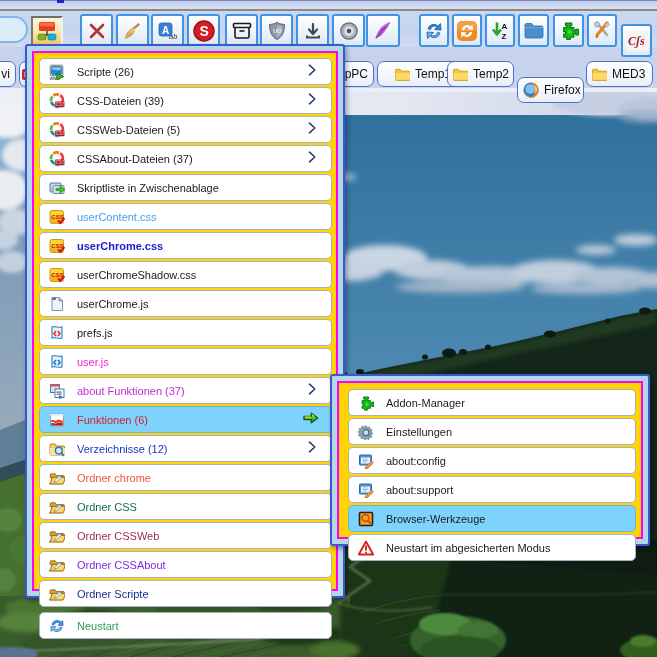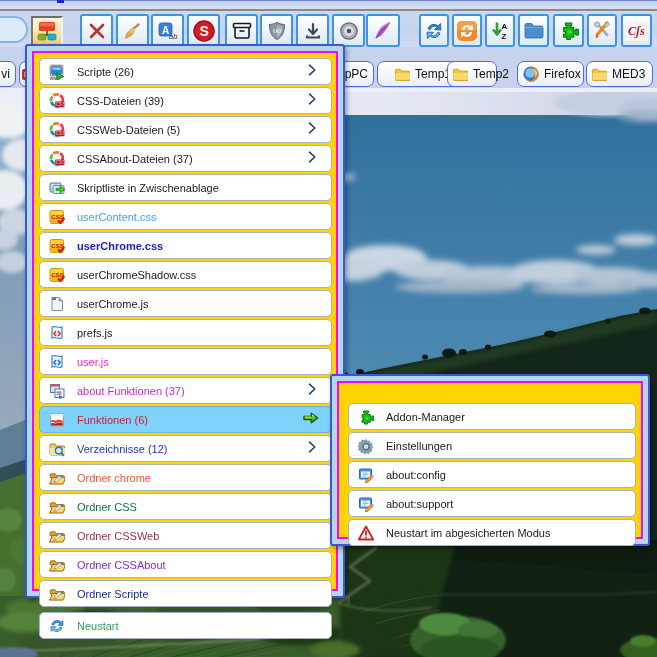--- a/index.html
+++ b/index.html
@@ -28,21 +28,21 @@
   font-size:12px; color:#111; padding:0 5px; white-space:nowrap; }
 .tab .fi { margin-right:5px; }
 
 
 #photo { position:absolute; left:0; top:88px; }
 
 
 .menu { position:absolute; background:#ffd400; border:2px solid #3b57d8; border-radius:3px;
   box-shadow: inset 0 0 0 5px #b2d8e6, inset 0 0 0 7px #ff00ff, 2px 3px 5px rgba(0,0,30,.35); }
 #m1 { left:25px; top:44px; width:320px; height:554px; padding:12px 0 0 12px; }
-#m2 { left:330px; top:374px; width:320px; height:172px; padding:27px 0 0 16px; }
+#m2 { left:330px; top:374px; width:320px; height:172px; padding:13px 0 0 16px; }
 .it { position:relative; width:293px; height:27px; margin-bottom:2px; border:1px solid #a8b2bd;
   border-radius:5px; background:#fff; display:flex; align-items:center; padding-left:9px;
   font-size:11px; color:#1a1a1a; white-space:nowrap; }
 #m2 .it { width:288px; }
 .it .ic { width:16px; height:16px; margin-right:12px; flex:0 0 16px; }
 .it.hl { background:#7dd3fc; border-color:#6fb0dd; }
 .sep { height:3px; }
 .arr { position:absolute; right:14px; top:5px; }
 .garr { position:absolute; right:12px; top:4px; }
 svg { display:block; }
@@ -206,27 +206,27 @@
 <div class="tab" style="left:19px;width:40px;padding:0 2px;">
       <span style="display:inline-block;width:10px;height:11px;background:#d42420;color:#fff;font-size:8px;font-weight:bold;text-align:center;line-height:11px;border-radius:2px">B</span>
     </div>
 <div class="tab" style="left:305px;width:69px;justify-content:flex-end;">pPC</div>
 <div class="tab" style="left:377px;width:88px;padding-left:17px;"><span class="fi">
         <svg width="15" height="13" viewBox="0 0 16 13">
           <path d="M.5,2 a1,1 0 0 1 1,-1 h4 l2,2 h7.5 a1,1 0 0 1 1,1 v8 a1,1 0 0 1 -1,1 h-13.5 a1,1 0 0 1 -1,-1 Z" fill="#f6c62e" stroke="#caa01e" stroke-width="1"></path>
           <path d="M.5,5 h15.5 v6 a1,1 0 0 1 -1,1 h-13.5 a1,1 0 0 1 -1,-1 Z" fill="#fbd96a"></path>
         </svg>
       </span>Temp1</div>
-<div class="tab" style="left:447px;width:50px;"><span class="fi">
+<div class="tab" style="left:447px;width:67px;"><span class="fi">
         <svg width="15" height="13" viewBox="0 0 16 13">
           <path d="M.5,2 a1,1 0 0 1 1,-1 h4 l2,2 h7.5 a1,1 0 0 1 1,1 v8 a1,1 0 0 1 -1,1 h-13.5 a1,1 0 0 1 -1,-1 Z" fill="#f6c62e" stroke="#caa01e" stroke-width="1"></path>
           <path d="M.5,5 h15.5 v6 a1,1 0 0 1 -1,1 h-13.5 a1,1 0 0 1 -1,-1 Z" fill="#fbd96a"></path>
         </svg>
       </span>Temp2</div>
-<div class="tab" style="left:517px;width:67px;"><span class="fi">
+<div class="tab" style="left:517px;width:67px;margin-top:16px;"><span class="fi">
         <svg width="16" height="16" viewBox="0 0 16 16">
           <circle cx="8" cy="8" r="7.6" fill="#3a79c4"></circle>
           <circle cx="7.2" cy="7" r="4.8" fill="#7fc3ea"></circle>
           <path d="M8,.4 A7.6,7.6 0 0 1 15.6,8 A7.6,7.6 0 0 1 5.5,15.3 C8.5,15.3 10.8,13.6 11.8,11 C13,8 12.2,4.8 10,2.8 C9.3,2.1 8.7,1 8,.4 Z" fill="#e87d1e"></path>
           <path d="M1,10 C2.5,13 5,14.8 8,15.2 C5,15.6 2,13.8 1,10 Z" fill="#f4a63c"></path>
           <path d="M10.2,3 C12.4,5 13,8.4 11.4,11.2 C12.8,10.8 14,9.4 14.2,7.6 C14.4,5.6 12.6,3.4 10.2,3 Z" fill="#ffcc66"></path>
         </svg>
       </span>Firefox</div>
 <div class="tab" style="left:586px;width:67px;"><span class="fi">
         <svg width="15" height="13" viewBox="0 0 16 13">
@@ -332,21 +332,21 @@
 <div class="tb" style="left:587px;width:30px;">
       <svg width="20" height="20" viewBox="0 0 20 20">
         <path d="M5,2 L15,14" stroke="#b8bec6" stroke-width="3" stroke-linecap="round"></path>
         <path d="M5,2 L15,14" stroke="#8a929c" stroke-width="1" stroke-linecap="round"></path>
         <circle cx="5" cy="3.5" r="2.5" fill="#c8ced6" stroke="#8a929c" stroke-width=".8"></circle>
         <path d="M15,2 L5,14" stroke="#e8871e" stroke-width="3.2" stroke-linecap="round"></path>
         <path d="M15.5,1.5 l2,2 l-3,3 l-2,-2 Z" fill="#c8ced6" stroke="#8a929c" stroke-width=".7"></path>
         <path d="M5,14 l-1.5,3 l3,-1" fill="#b84818"></path>
       </svg>
     </div>
-<div class="tb" style="left:621px;width:31px;">
+<div class="tb" style="left:621px;width:31px;margin-top:10px;">
       <svg width="24" height="22" viewBox="0 0 24 22">
         <rect x="1" y="1" width="22" height="20" fill="#f6f4f2"></rect>
         <text x="3" y="15" font-size="12" font-weight="bold" fill="#9e2030" font-family="Liberation Serif" font-style="italic">Cʃs</text>
       </svg>
     </div>
 
 <svg width="0" height="0" style="position:absolute">
 <defs>
 <g id="sy-chev">
           <path d="M1.5,1.2 L6.8,6 L1.5,10.8" stroke="#24406e" stroke-width="1.6" fill="none" stroke-linecap="round" stroke-linejoin="round"></path>
@@ -610,20 +610,25 @@
   <div class="it"><span class="ic">
           <svg width="16" height="16">
             <use href="#sy-conf"></use>
           </svg>
         </span>about:config</div>
   <div class="it"><span class="ic">
           <svg width="16" height="16">
             <use href="#sy-conf"></use>
           </svg>
         </span>about:support</div>
+  <div class="it hl"><span class="ic">
+          <svg width="16" height="16">
+            <use href="#sy-btool"></use>
+          </svg>
+        </span>Browser-Werkzeuge</div>
   <div class="it"><span class="ic">
           <svg width="16" height="16">
             <use href="#sy-warn"></use>
           </svg>
         </span>Neustart im abgesicherten Modus</div>
 </div>
 
 </div>
 
 </body></html>

